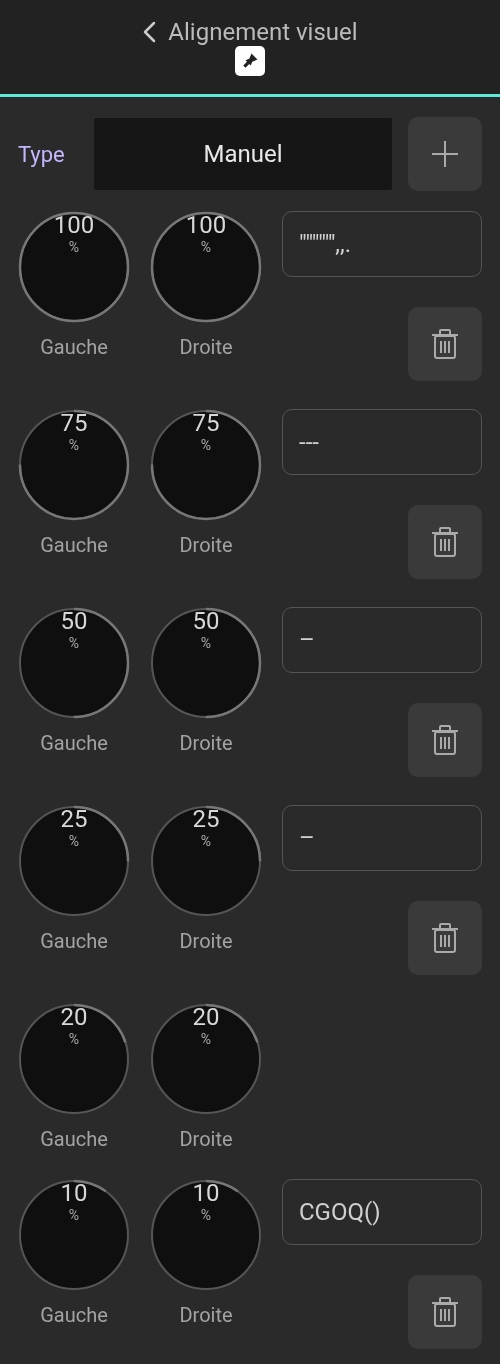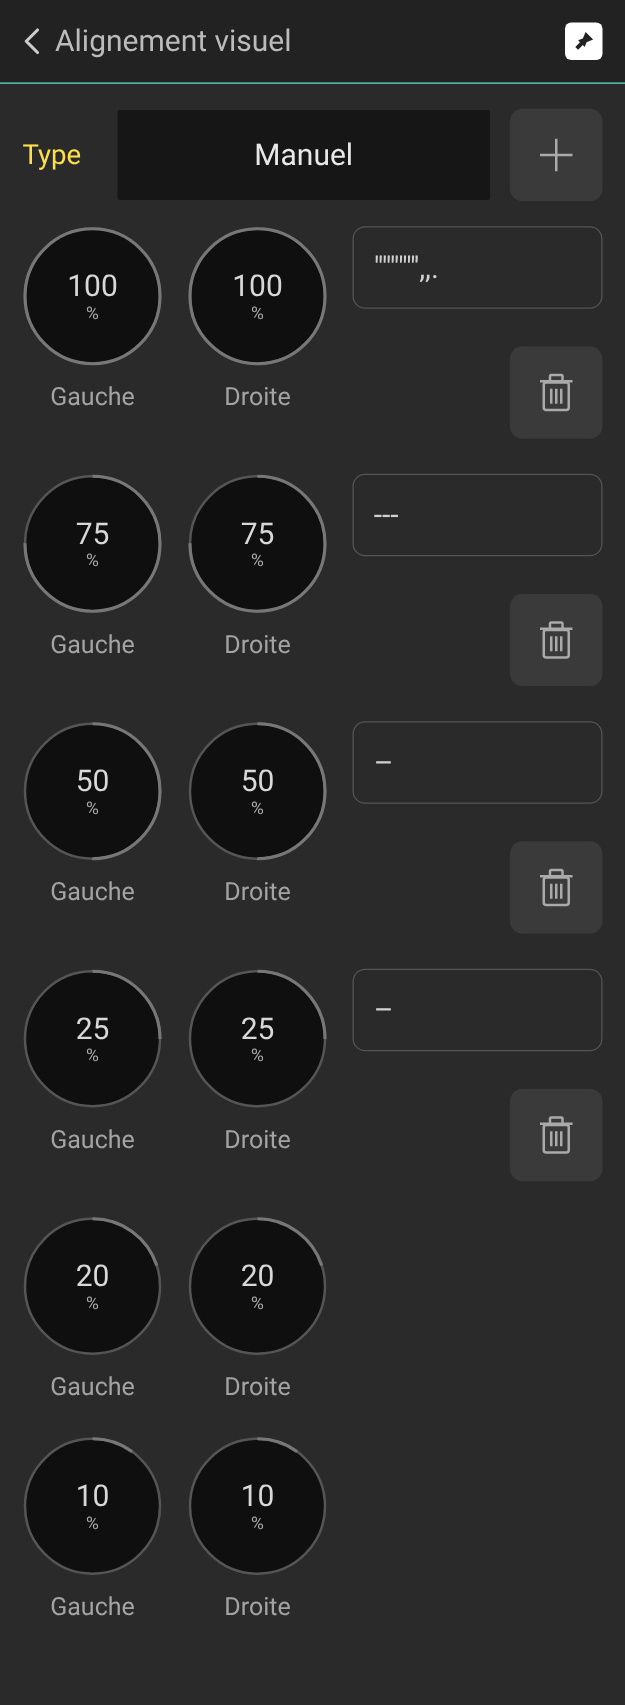--- a/index.html
+++ b/index.html
@@ -14,21 +14,22 @@
       font-family: -apple-system, BlinkMacSystemFont, "Segoe UI", Roboto, sans-serif;
       color: #cccccc;
       overflow: hidden;
     }
     .header {
       display: flex;
       align-items: center;
       justify-content: space-between;
       padding: 18px 18px 18px 18px;
       background: #222222;
-      border-bottom: 1px solid #5eead4;
+      border-bottom: 3px solid #5eead4;
+      flex-direction: column;
     }
     .header-left {
       display: flex;
       align-items: center;
       gap: 12px;
     }
     .back-btn {
       background: none;
       border: none;
       cursor: pointer;
@@ -53,21 +54,21 @@
       justify-content: center;
     }
     .type-row {
       display: flex;
       align-items: center;
       padding: 20px 18px;
       gap: 16px;
     }
     .type-label {
       font-size: 22px;
-      color: #fde047;
+      color: #c4b5fd;
       width: 60px;
     }
     .type-value {
       flex: 1;
       background: #161616;
       border-radius: 2px;
       text-align: center;
       padding: 22px 0;
       font-size: 24px;
       color: #e8e8e8;
@@ -122,21 +123,20 @@
       stroke: #777;
       stroke-width: 2.5;
       stroke-linecap: butt;
     }
     .knob-text {
       position: absolute;
       inset: 0;
       display: flex;
       flex-direction: column;
       align-items: center;
-      justify-content: center;
     }
     .knob-value {
       font-size: 24px;
       color: #d8d8d8;
     }
     .knob-unit {
       font-size: 14px;
       color: #aaa;
     }
     .knob-label {
@@ -449,14 +449,27 @@
           <circle class="knob-progress" cx="56" cy="56" r="54" stroke-dasharray="33.929200658769766 339.29200658769764"></circle>
         </svg>
         <div class="knob-text">
           <div class="knob-value">10</div>
           <div class="knob-unit">%</div>
         </div>
       </div>
       <div class="knob-label">Droite</div>
     </div>
 
+    <div class="right-col">
+      <div class="text-box">CGOQ()</div>
+      <button class="delete-btn">
+  <svg width="32" height="36" viewBox="0 0 32 36">
+    <rect x="6" y="10" width="20" height="22" rx="2" fill="none" stroke="#aaa" stroke-width="2"></rect>
+    <line x1="12" y1="15" x2="12" y2="27" stroke="#aaa" stroke-width="2"></line>
+    <line x1="16" y1="15" x2="16" y2="27" stroke="#aaa" stroke-width="2"></line>
+    <line x1="20" y1="15" x2="20" y2="27" stroke="#aaa" stroke-width="2"></line>
+    <line x1="3" y1="9" x2="29" y2="9" stroke="#aaa" stroke-width="2"></line>
+    <path d="M11 9 L11 5 Q11 4 12 4 L20 4 Q21 4 21 5 L21 9" fill="none" stroke="#aaa" stroke-width="2"></path>
+  </svg>
+</button>
+    </div>
   </div>
   </div>
 
 </body></html>

